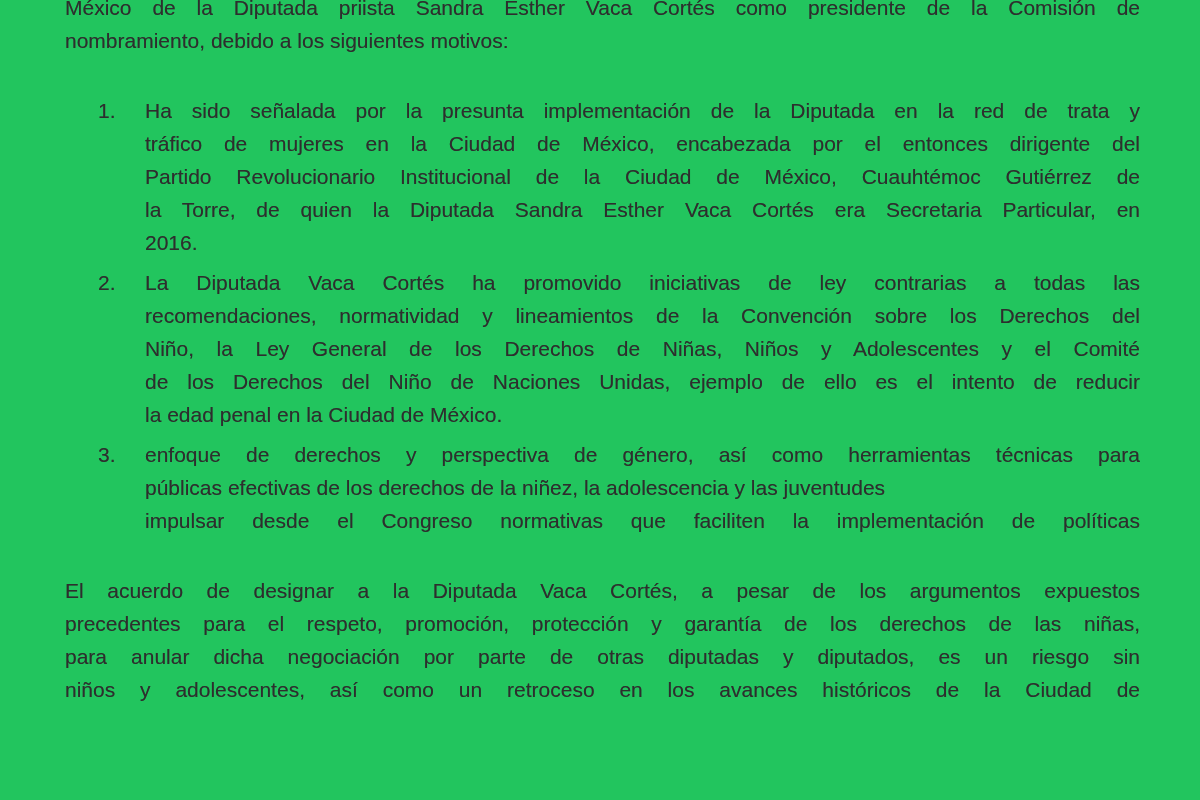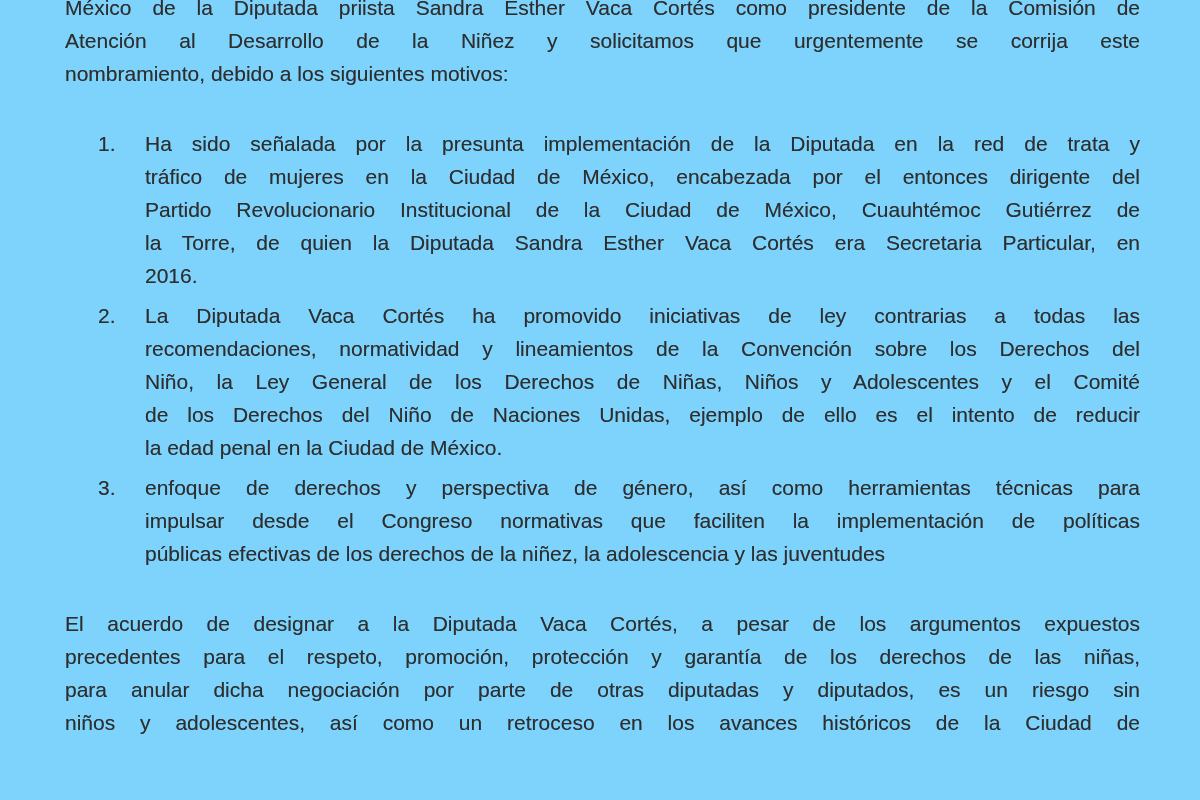--- a/index.html
+++ b/index.html
@@ -48,25 +48,24 @@
     white-space: normal;
   }
   .line.last {
     text-align-last: left;
     -moz-text-align-last: left;
   }
 </style>
 </head>
 <body>
 
-<div class="page" style="background: #7dd3fc; color: rgb(46, 46, 46);">
+<div class="page" style="background: #22c55e; color: rgb(46, 46, 46);">
   <div class="content" id="doc-content">
       <div class="block paragraph">
         <div class="line">México de la Diputada priista Sandra Esther Vaca Cortés como presidente de la Comisión de</div>
-        <div class="line">Atención al Desarrollo de la Niñez y solicitamos que urgentemente se corrija este</div>
         <div class="line last">nombramiento, debido a los siguientes motivos:</div>
       </div>
       <div class="block list-item">
         <div class="marker">1.</div>
         <div class="lines">
           <div class="line">Ha sido señalada por la presunta implementación de la Diputada en la red de trata y</div>
           <div class="line">tráfico de mujeres en la Ciudad de México, encabezada por el entonces dirigente del</div>
           <div class="line">Partido Revolucionario Institucional de la Ciudad de México, Cuauhtémoc Gutiérrez de</div>
           <div class="line">la Torre, de quien la Diputada Sandra Esther Vaca Cortés era Secretaria Particular, en</div>
           <div class="line last">2016.</div>
@@ -79,22 +78,22 @@
           <div class="line">recomendaciones, normatividad y lineamientos de la Convención sobre los Derechos del</div>
           <div class="line">Niño, la Ley General de los Derechos de Niñas, Niños y Adolescentes y el Comité</div>
           <div class="line">de los Derechos del Niño de Naciones Unidas, ejemplo de ello es el intento de reducir</div>
           <div class="line last">la edad penal en la Ciudad de México.</div>
         </div>
       </div>
       <div class="block list-item">
         <div class="marker">3.</div>
         <div class="lines">
           <div class="line">enfoque de derechos y perspectiva de género, así como herramientas técnicas para</div>
+          <div class="line last">públicas efectivas de los derechos de la niñez, la adolescencia y las juventudes</div>
           <div class="line">impulsar desde el Congreso normativas que faciliten la implementación de políticas</div>
-          <div class="line last">públicas efectivas de los derechos de la niñez, la adolescencia y las juventudes</div>
         </div>
       </div>
       <div class="block paragraph">
         <div class="line">El acuerdo de designar a la Diputada Vaca Cortés, a pesar de los argumentos expuestos</div>
         <div class="line">precedentes para el respeto, promoción, protección y garantía de los derechos de las niñas,</div>
         <div class="line">para anular dicha negociación por parte de otras diputadas y diputados, es un riesgo sin</div>
         <div class="line">niños y adolescentes, así como un retroceso en los avances históricos de la Ciudad de</div>
       </div>
     </div>
 </div>

